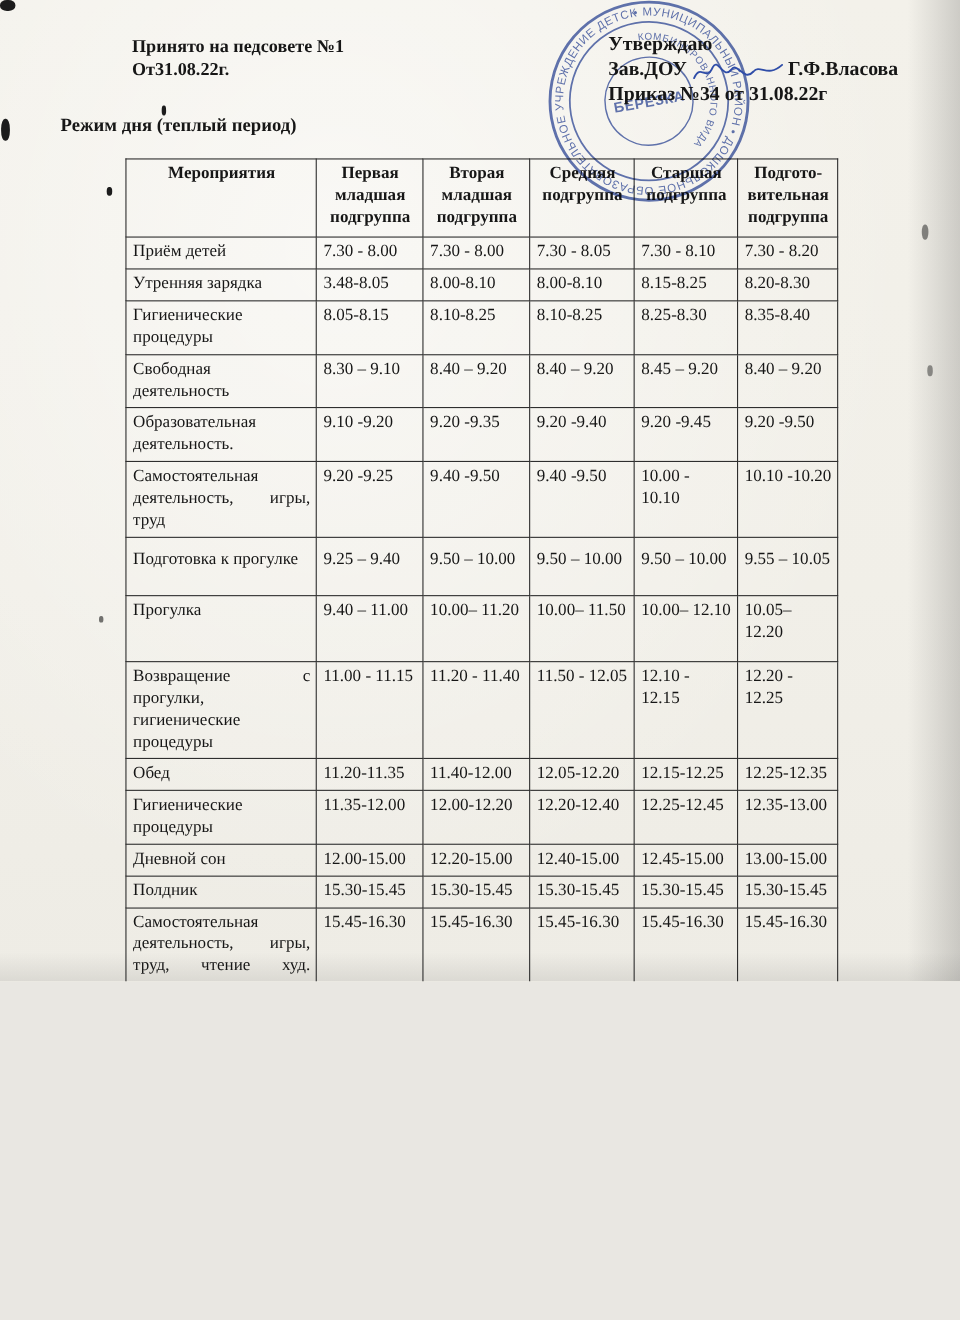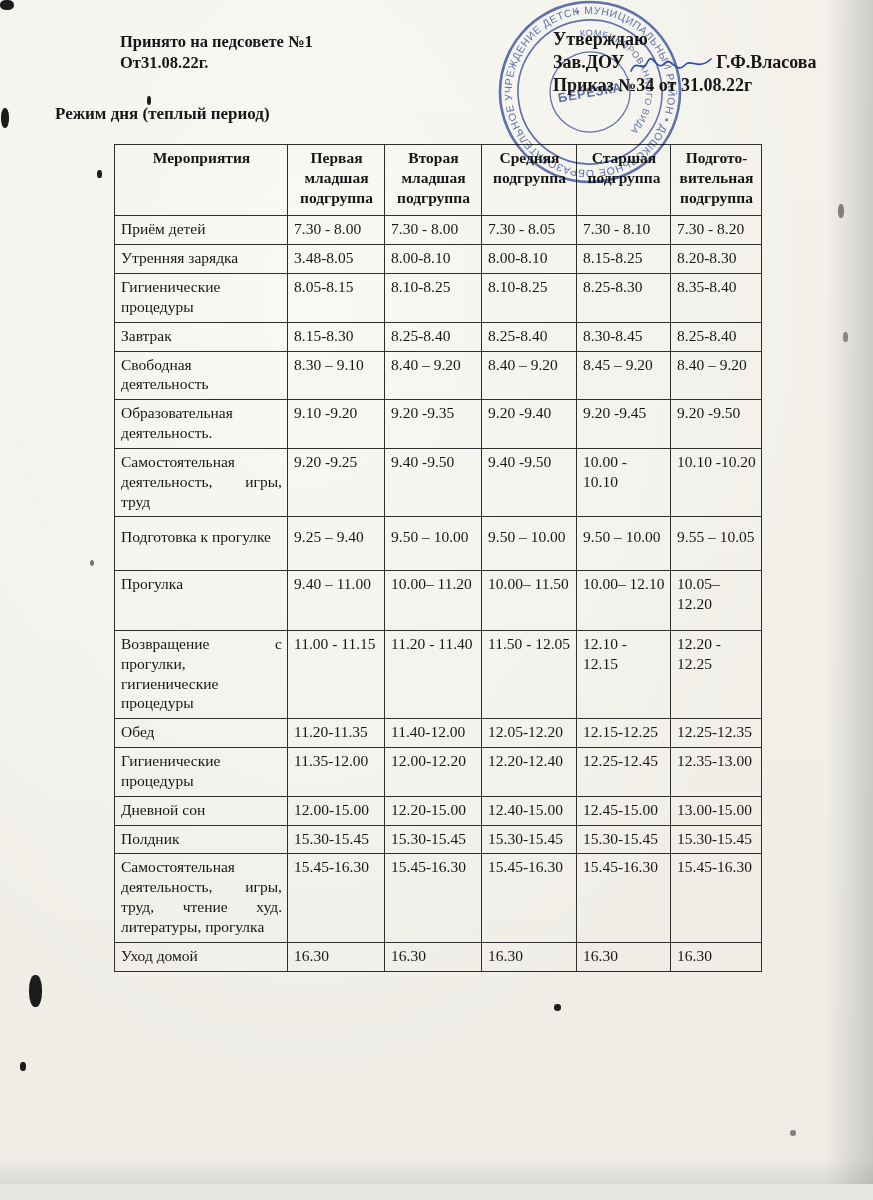--- a/index.html
+++ b/index.html
@@ -5,21 +5,21 @@
   * { margin: 0; padding: 0; box-sizing: border-box; }
   html, body { width: 873px; height: 1200px; }
   body {
     font-family: "Liberation Serif", "DejaVu Serif", serif;
     color: #161616;
     background: #e9e7e2;
   }
   .page {
     position: relative;
     width: 873px;
-    height: 1184px;
+    height: 892px;
     background: #f4f2ec;
     background-image:
       radial-gradient(ellipse at 35% 25%, rgba(255,255,255,0.55), rgba(255,255,255,0) 65%),
       linear-gradient(180deg, #f3f1ea 0%, #f1efe8 60%, #eeece5 100%);
     overflow: hidden;
   }
   
   .edge-shadow-right {
     position: absolute; top: 0; right: 0; width: 48px; height: 100%;
     background: linear-gradient(to right, rgba(0,0,0,0) 0%, rgba(80,80,80,0.10) 45%, rgba(70,70,70,0.22) 100%);
@@ -178,28 +178,20 @@
           </tr>
           <tr>
             <td class="act">Гигиенические процедуры</td>
             <td>8.05-8.15</td>
             <td>8.10-8.25</td>
             <td>8.10-8.25</td>
             <td>8.25-8.30</td>
             <td>8.35-8.40</td>
           </tr>
           <tr>
-            <td class="act">Завтрак</td>
-            <td>8.15-8.30</td>
-            <td>8.25-8.40</td>
-            <td>8.25-8.40</td>
-            <td>8.30-8.45</td>
-            <td>8.25-8.40</td>
-          </tr>
-          <tr>
             <td class="act">Свободная деятельность</td>
             <td>8.30 – 9.10</td>
             <td>8.40 – 9.20</td>
             <td>8.40 – 9.20</td>
             <td>8.45 – 9.20</td>
             <td>8.40 – 9.20</td>
           </tr>
           <tr>
             <td class="act">Образовательная деятельность.</td>
             <td>9.10 -9.20</td>

